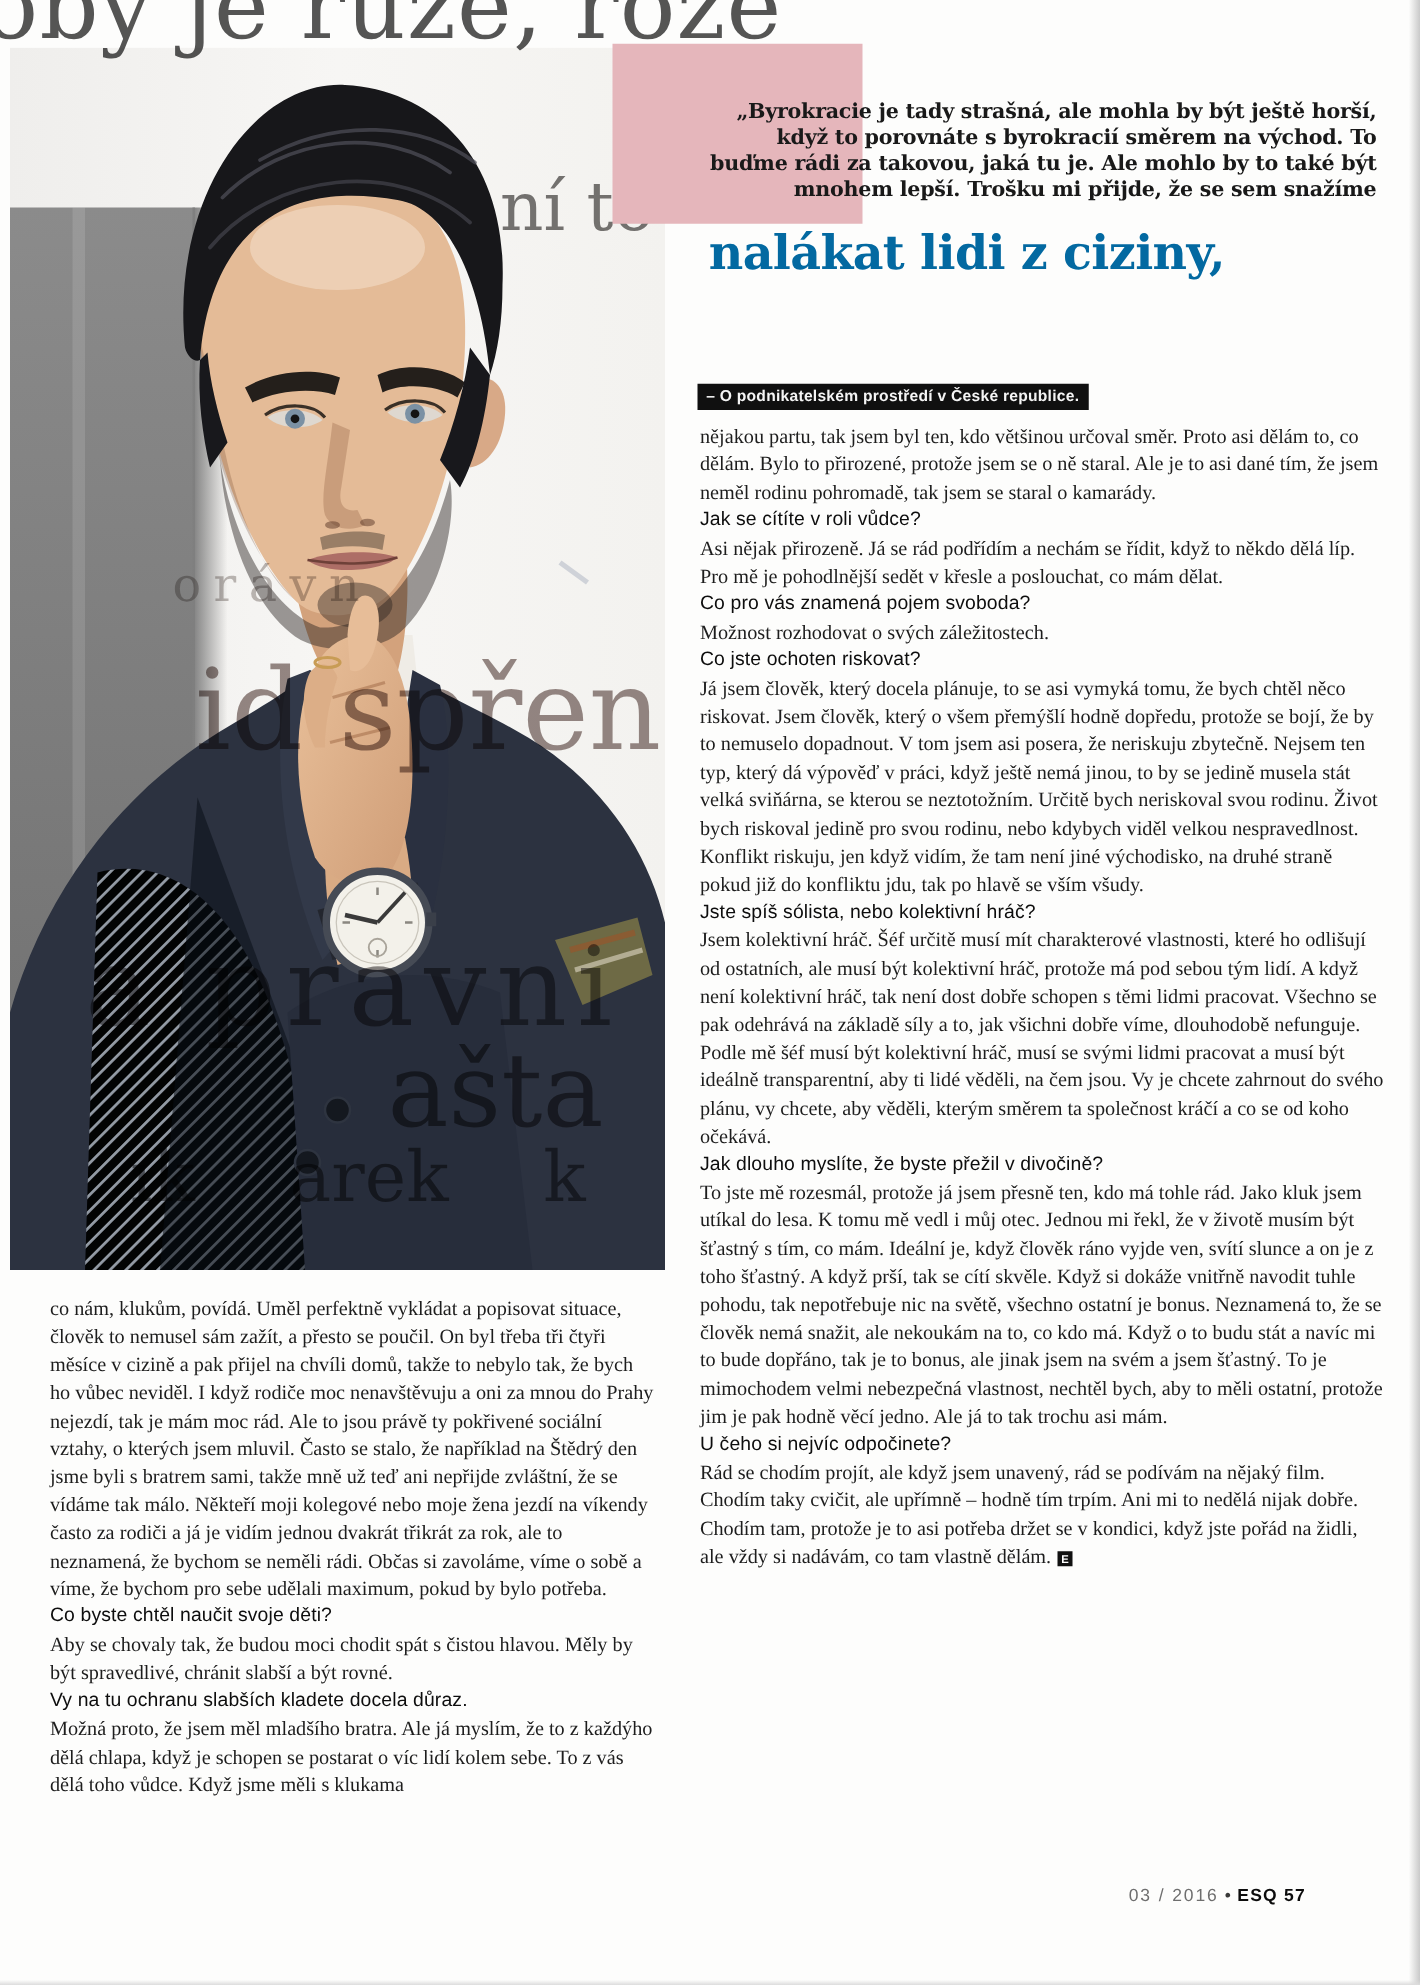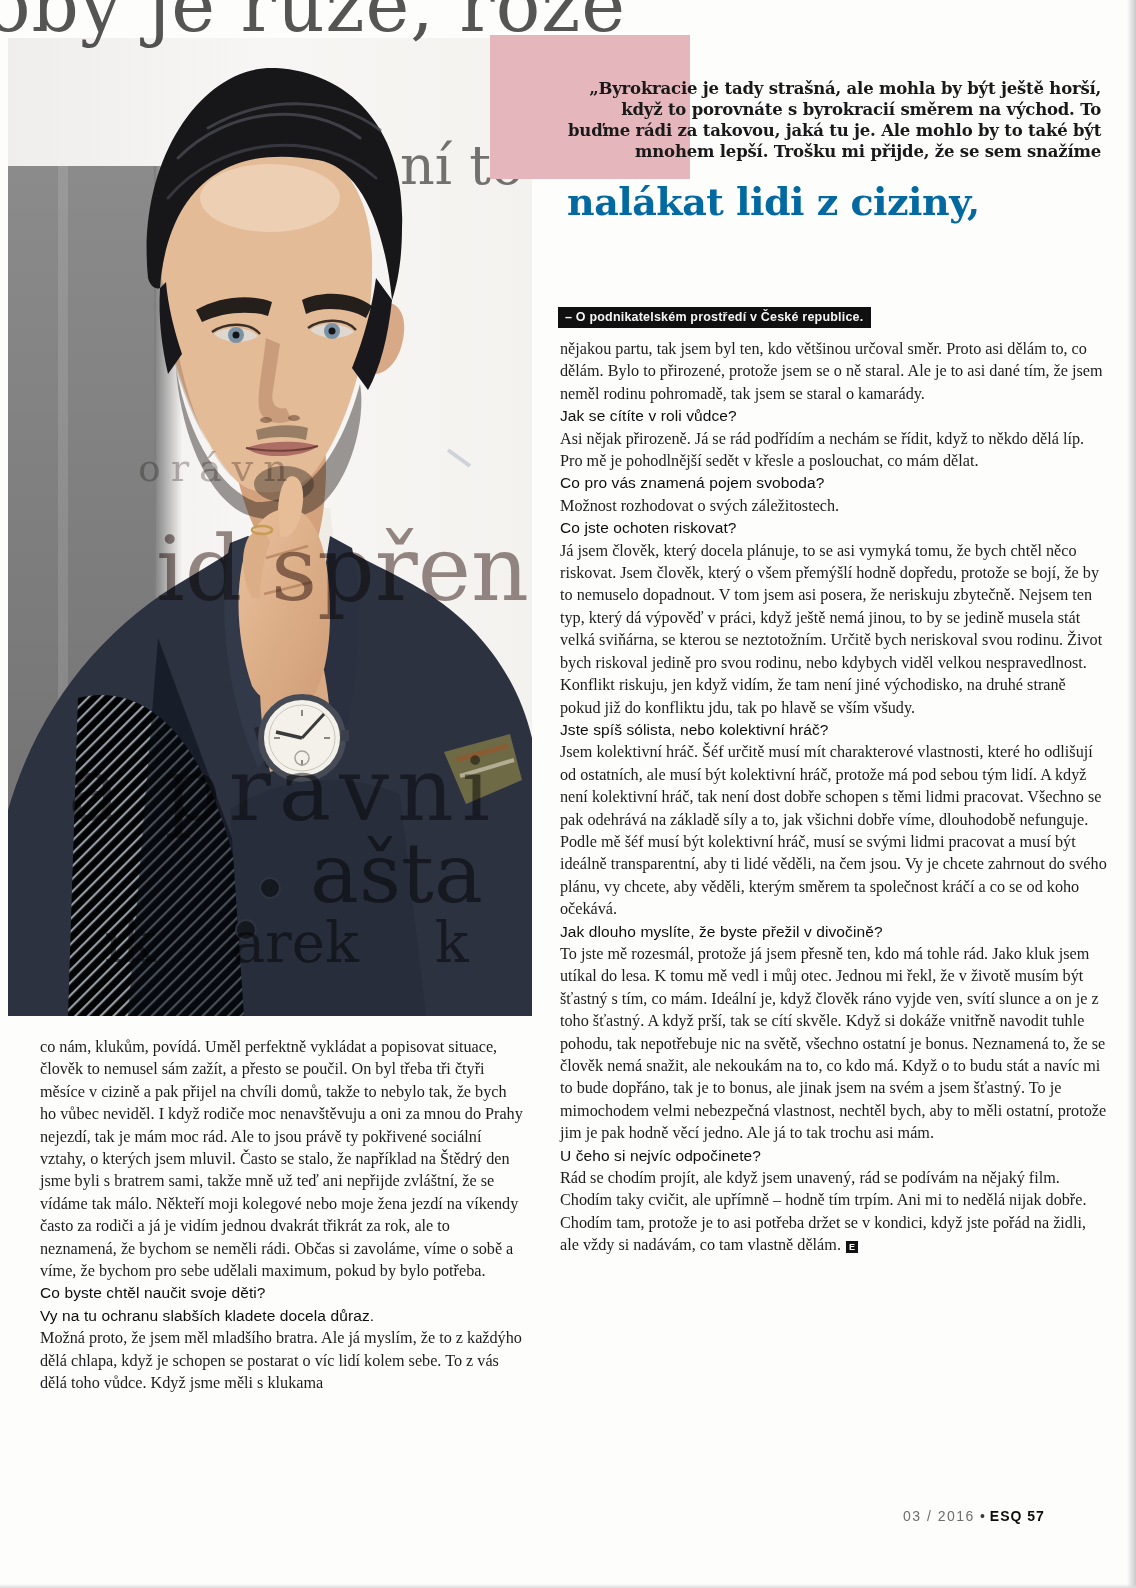--- a/index.html
+++ b/index.html
@@ -183,20 +183,21 @@
   <div class="quote-intro">„Byrokracie je tady strašná, ale mohla by být ještě horší,
 když to porovnáte s byrokracií směrem na východ. To
 buďme rádi za takovou, jaká tu je. Ale mohlo by to také být
 mnohem lepší. Trošku mi přijde, že se sem snažíme</div>
   <div class="quote-headline">nalákat lidi z ciziny,</div>
   <div class="attribution">– O podnikatelském prostředí v České republice.</div>
 
   <div class="col col-left">
       <p class="a">co nám, klukům, povídá. Uměl perfektně vykládat a popisovat situace, člověk to nemusel sám zažít, a přesto se poučil. On byl třeba tři čtyři měsíce v cizině a pak přijel na chvíli domů, takže to nebylo tak, že bych ho vůbec neviděl. I když rodiče moc nenavštěvuju a oni za mnou do Prahy nejezdí, tak je mám moc rád. Ale to jsou právě ty pokřivené sociální vztahy, o kterých jsem mluvil. Často se stalo, že například na Štědrý den jsme byli s bratrem sami, takže mně už teď ani nepřijde zvláštní, že se vídáme tak málo. Někteří moji kolegové nebo moje žena jezdí na víkendy často za rodiči a já je vidím jednou dvakrát třikrát za rok, ale to neznamená, že bychom se neměli rádi. Občas si zavoláme, víme o sobě a víme, že bychom pro sebe udělali maximum, pokud by bylo potřeba.</p>
       <p class="q">Co byste chtěl naučit svoje děti?</p>
+      <p class="a">Aby se chovaly tak, že budou moci chodit spát s čistou hlavou. Měly by být spravedlivé, chránit slabší a být rovné.</p>
       <p class="q">Vy na tu ochranu slabších kladete docela důraz.</p>
       <p class="a">Možná proto, že jsem měl mladšího bratra. Ale já myslím, že to z každýho dělá chlapa, když je schopen se postarat o víc lidí kolem sebe. To z vás dělá toho vůdce. Když jsme měli s klukama</p>
     </div>
   <div class="col col-right">
       <p class="a">nějakou partu, tak jsem byl ten, kdo většinou určoval směr. Proto asi dělám to, co dělám. Bylo to přirozené, protože jsem se o ně staral. Ale je to asi dané tím, že jsem neměl rodinu pohromadě, tak jsem se staral o kamarády.</p>
       <p class="q">Jak se cítíte v roli vůdce?</p>
       <p class="a">Asi nějak přirozeně. Já se rád podřídím a nechám se řídit, když to někdo dělá líp. Pro mě je pohodlnější sedět v křesle a poslouchat, co mám dělat.</p>
       <p class="q">Co pro vás znamená pojem svoboda?</p>
       <p class="a">Možnost rozhodovat o svých záležitostech.</p>
       <p class="q">Co jste ochoten riskovat?</p>

